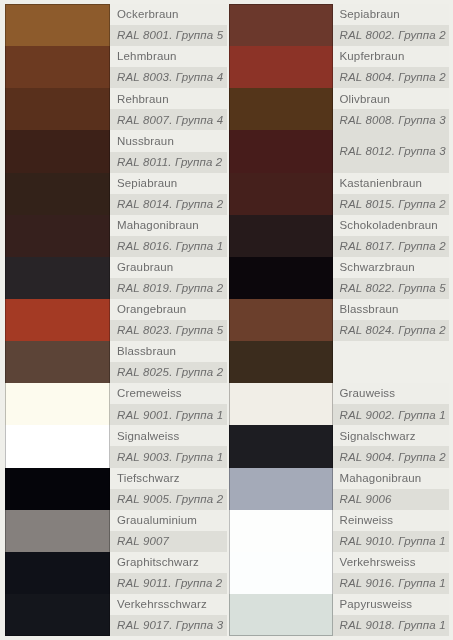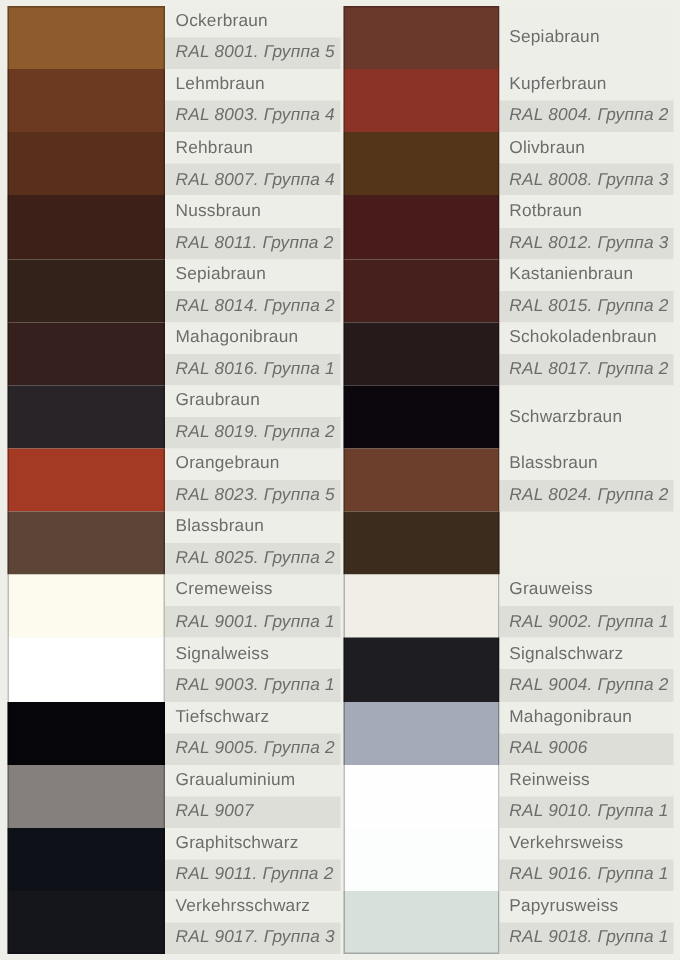--- a/index.html
+++ b/index.html
@@ -173,40 +173,40 @@
           <div class="cell name">Verkehrsschwarz</div>
           <div class="cell code">RAL 9017. Группа 3</div>
         </div>
       </div>
     </div>
   <div class="column right">
       <div class="row">
         <div class="swatch" style="background: rgb(107, 56, 44);"></div>
         <div class="labels">
           <div class="cell name">Sepiabraun</div>
+          <div class="cell code">RAL 8002. Группа 2</div>
         </div>
       </div>
       <div class="row">
         <div class="swatch" style="background: rgb(140, 51, 39);"></div>
         <div class="labels">
           <div class="cell name">Kupferbraun</div>
           <div class="cell code">RAL 8004. Группа 2</div>
         </div>
       </div>
       <div class="row">
         <div class="swatch" style="background: rgb(84, 53, 26);"></div>
         <div class="labels">
           <div class="cell name">Olivbraun</div>
           <div class="cell code">RAL 8008. Группа 3</div>
         </div>
       </div>
       <div class="row">
         <div class="swatch" style="background: rgb(71, 28, 27);"></div>
         <div class="labels">
-          <div class="cell name">Rotbraun</div>
           <div class="cell code">RAL 8012. Группа 3</div>
         </div>
       </div>
       <div class="row">
         <div class="swatch" style="background: rgb(69, 32, 28);"></div>
         <div class="labels">
           <div class="cell name">Kastanienbraun</div>
           <div class="cell code">RAL 8015. Группа 2</div>
         </div>
       </div>
@@ -214,20 +214,21 @@
         <div class="swatch" style="background: rgb(38, 26, 27);"></div>
         <div class="labels">
           <div class="cell name">Schokoladenbraun</div>
           <div class="cell code">RAL 8017. Группа 2</div>
         </div>
       </div>
       <div class="row">
         <div class="swatch" style="background: rgb(12, 7, 12);"></div>
         <div class="labels">
           <div class="cell name">Schwarzbraun</div>
+          <div class="cell code">RAL 8022. Группа 5</div>
         </div>
       </div>
       <div class="row">
         <div class="swatch" style="background: rgb(107, 63, 44);"></div>
         <div class="labels">
           <div class="cell name">Blassbraun</div>
           <div class="cell code">RAL 8024. Группа 2</div>
         </div>
       </div>
       <div class="row">

